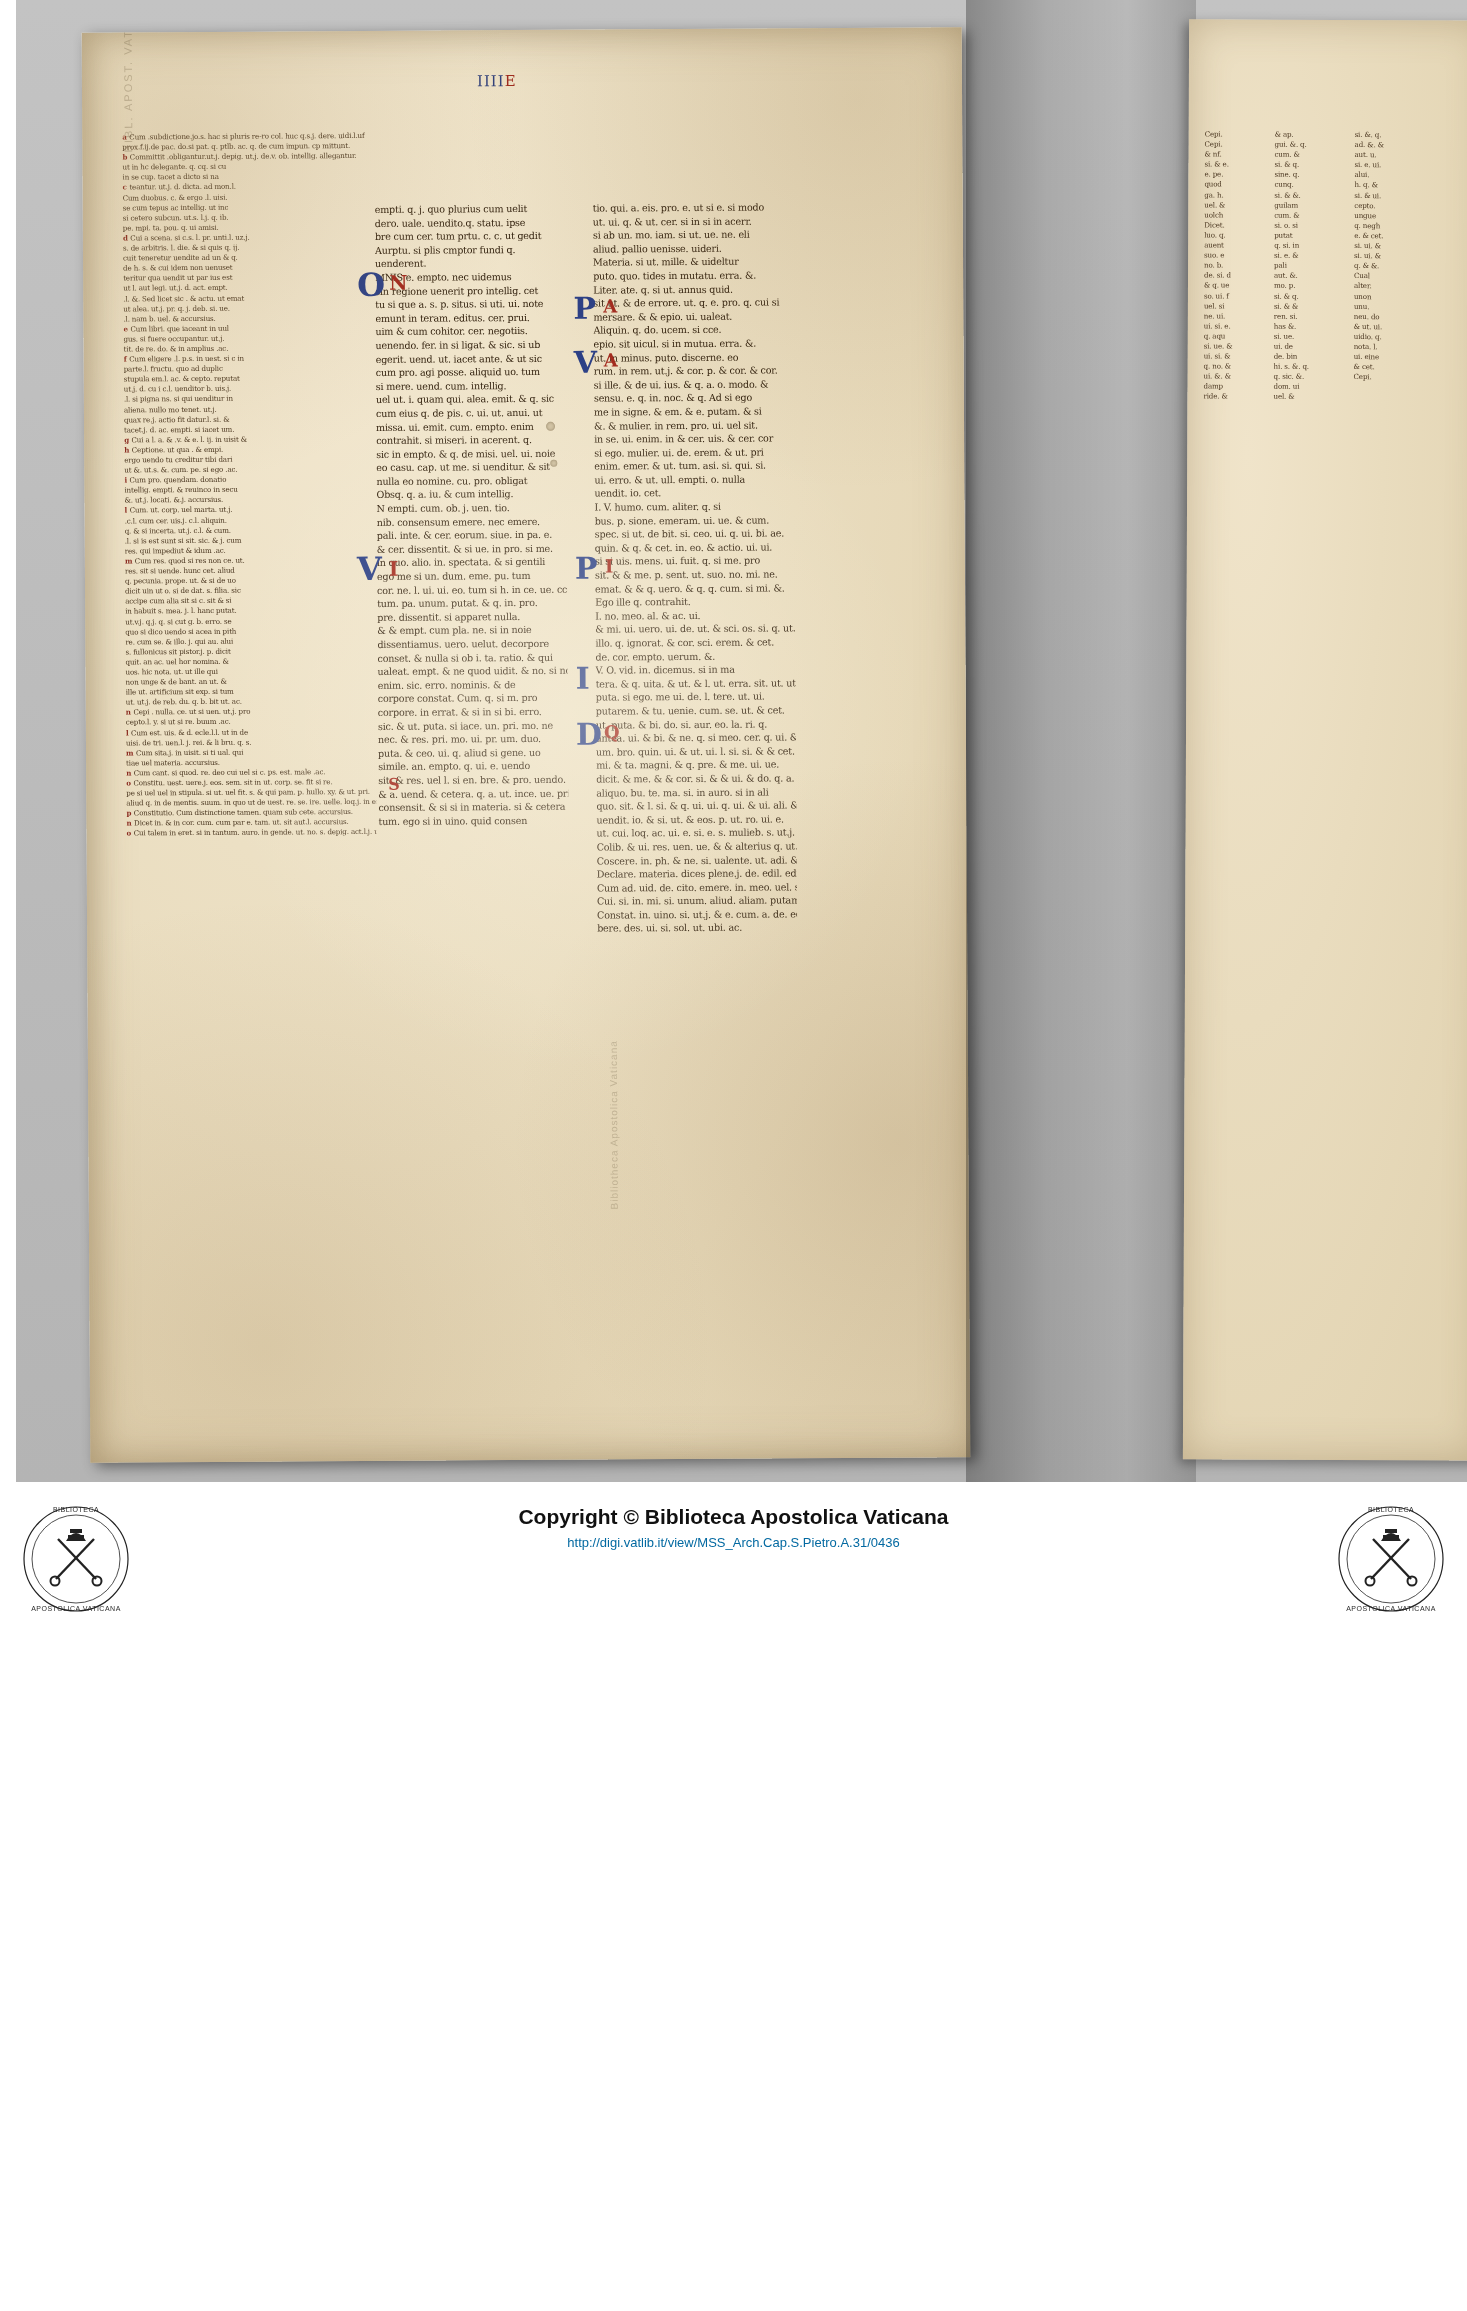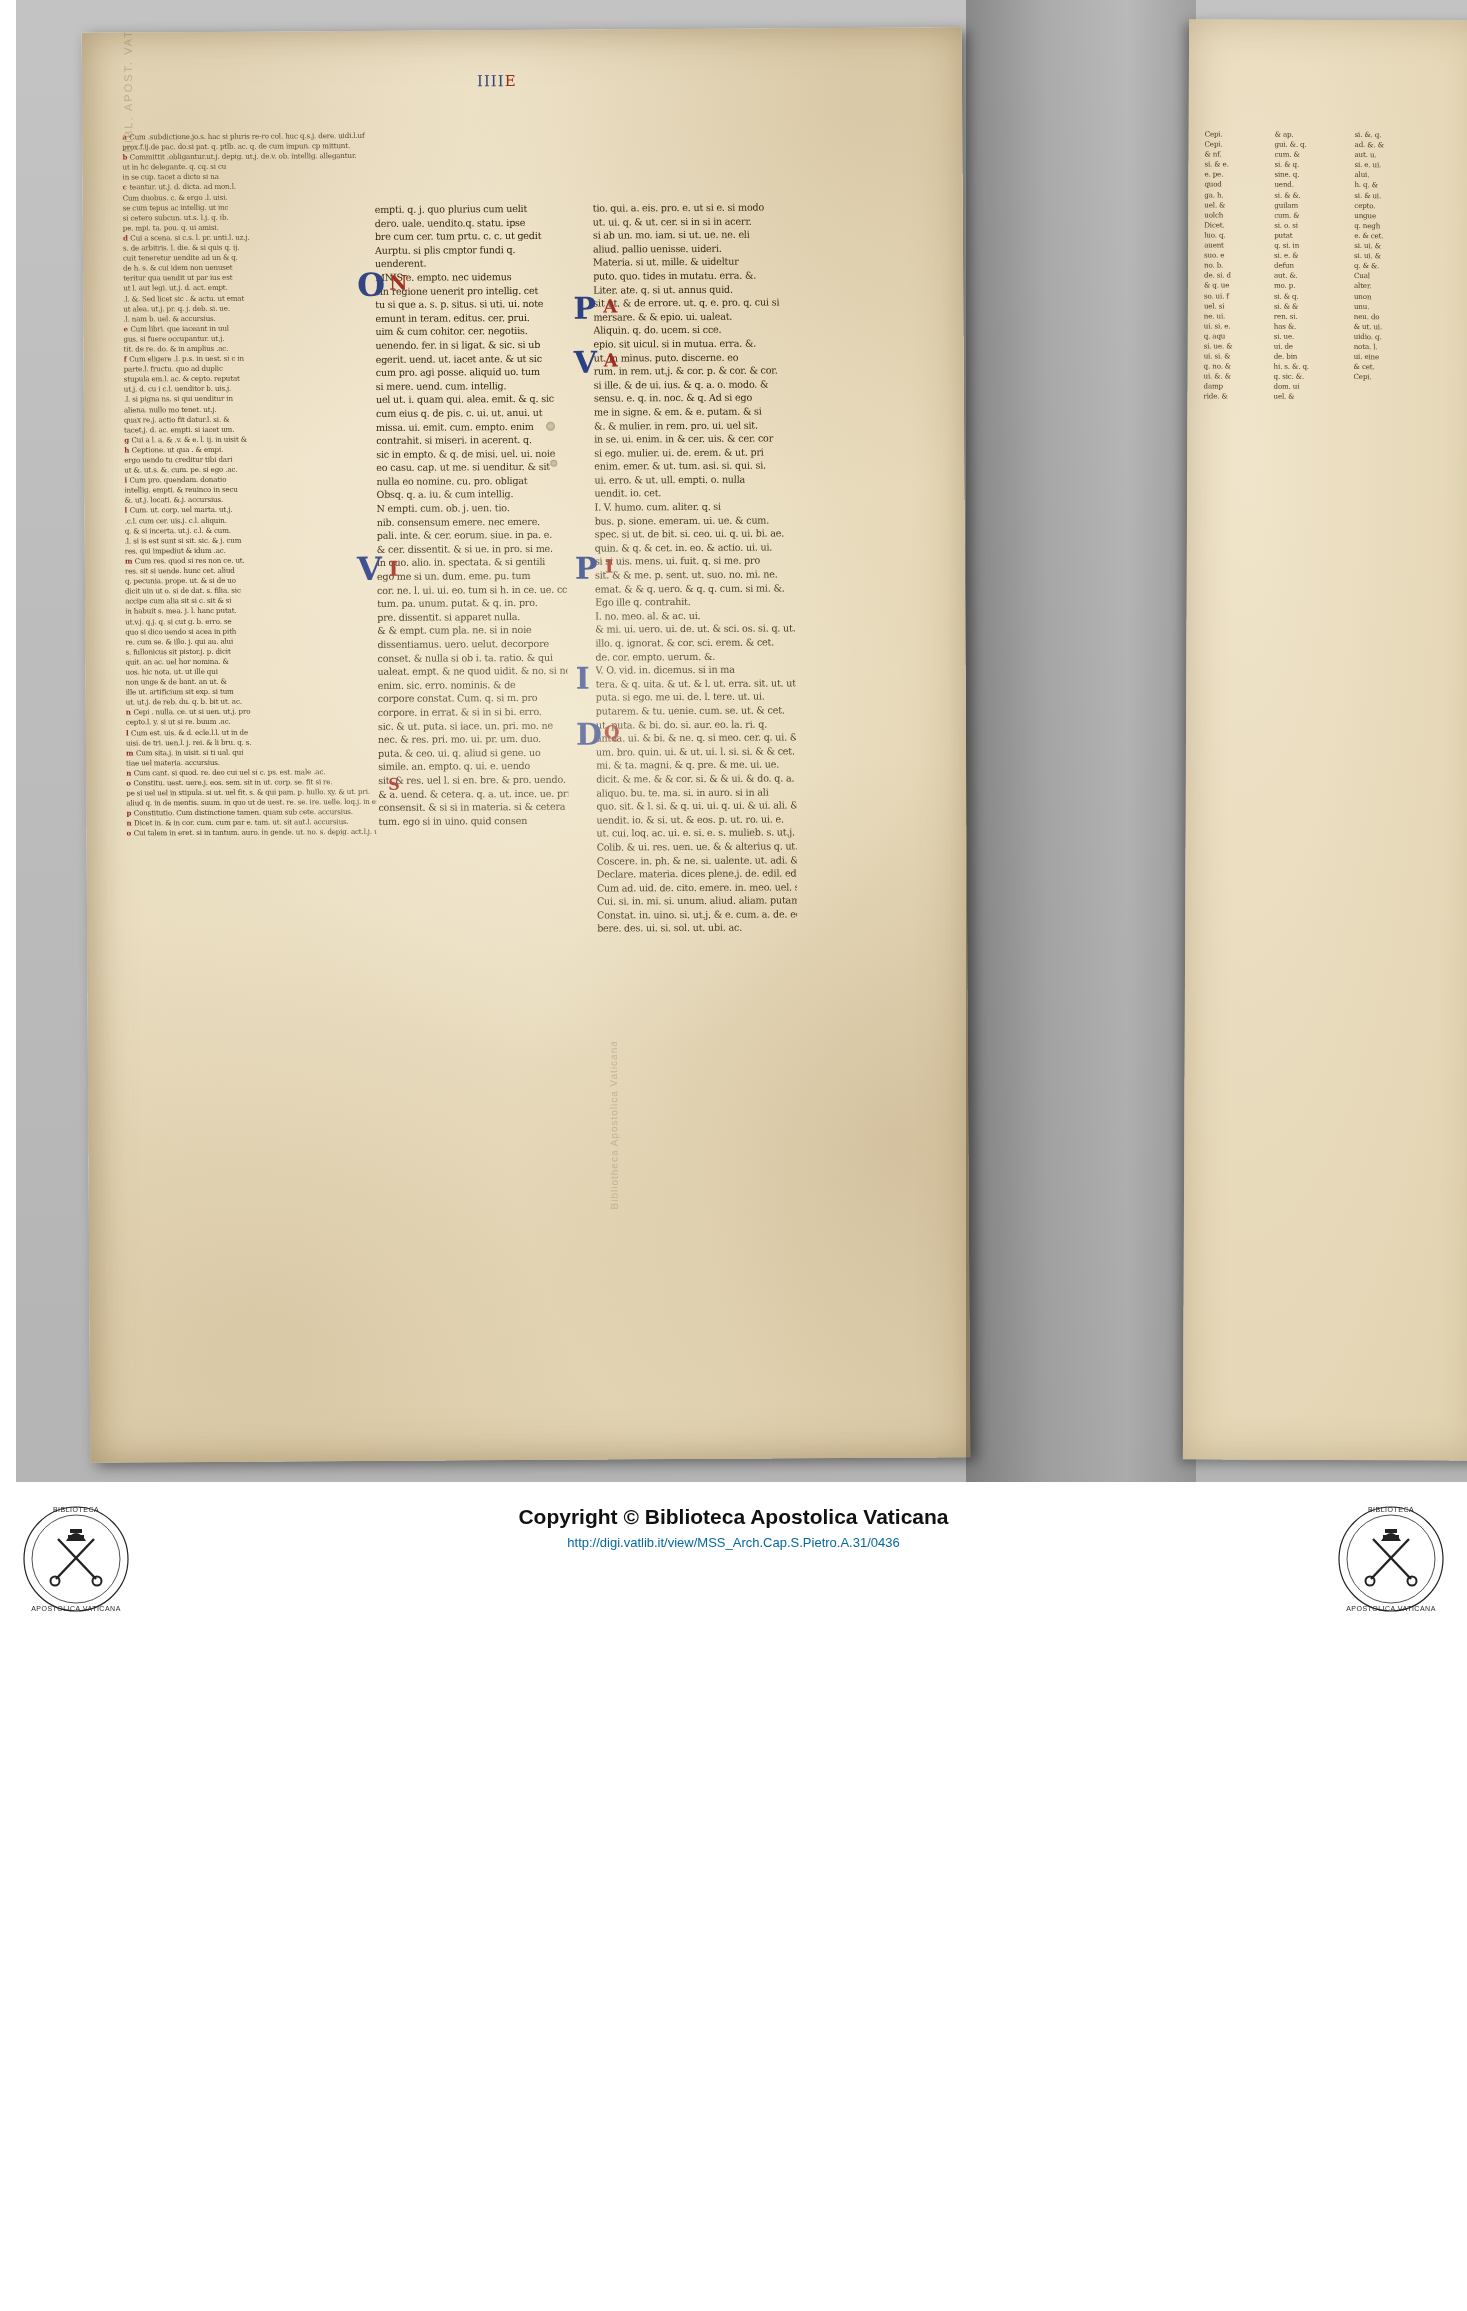--- a/index.html
+++ b/index.html
@@ -481,29 +481,29 @@
         <div class="line">ui. &amp;. &amp;</div>
         <div class="line">damp</div>
         <div class="line">ride. &amp;</div>
       </div>
     <div class="col gloss" id="far-gloss-b" style="left:86px; top:110px; width:70px;">
         <div class="line">&amp; ap.</div>
         <div class="line">gui. &amp;. q.</div>
         <div class="line">cum. &amp;</div>
         <div class="line">si. &amp; q.</div>
         <div class="line">sine. q.</div>
-        <div class="line">uend.</div>
+        <div class="line">cunq.</div>
         <div class="line">si. &amp; &amp;.</div>
         <div class="line">guilam</div>
         <div class="line">cum. &amp;</div>
         <div class="line">si. o. si</div>
         <div class="line">putat</div>
         <div class="line">q. si. in</div>
         <div class="line">si. e. &amp;</div>
-        <div class="line">defun</div>
+        <div class="line">pali</div>
         <div class="line">aut. &amp;.</div>
         <div class="line">mo. p.</div>
         <div class="line">si. &amp; q.</div>
         <div class="line">si. &amp; &amp;</div>
         <div class="line">ren. si.</div>
         <div class="line">has &amp;.</div>
         <div class="line">si. ue.</div>
         <div class="line">ui. de</div>
         <div class="line">de. bin</div>
         <div class="line">hi. s. &amp;. q.</div>

